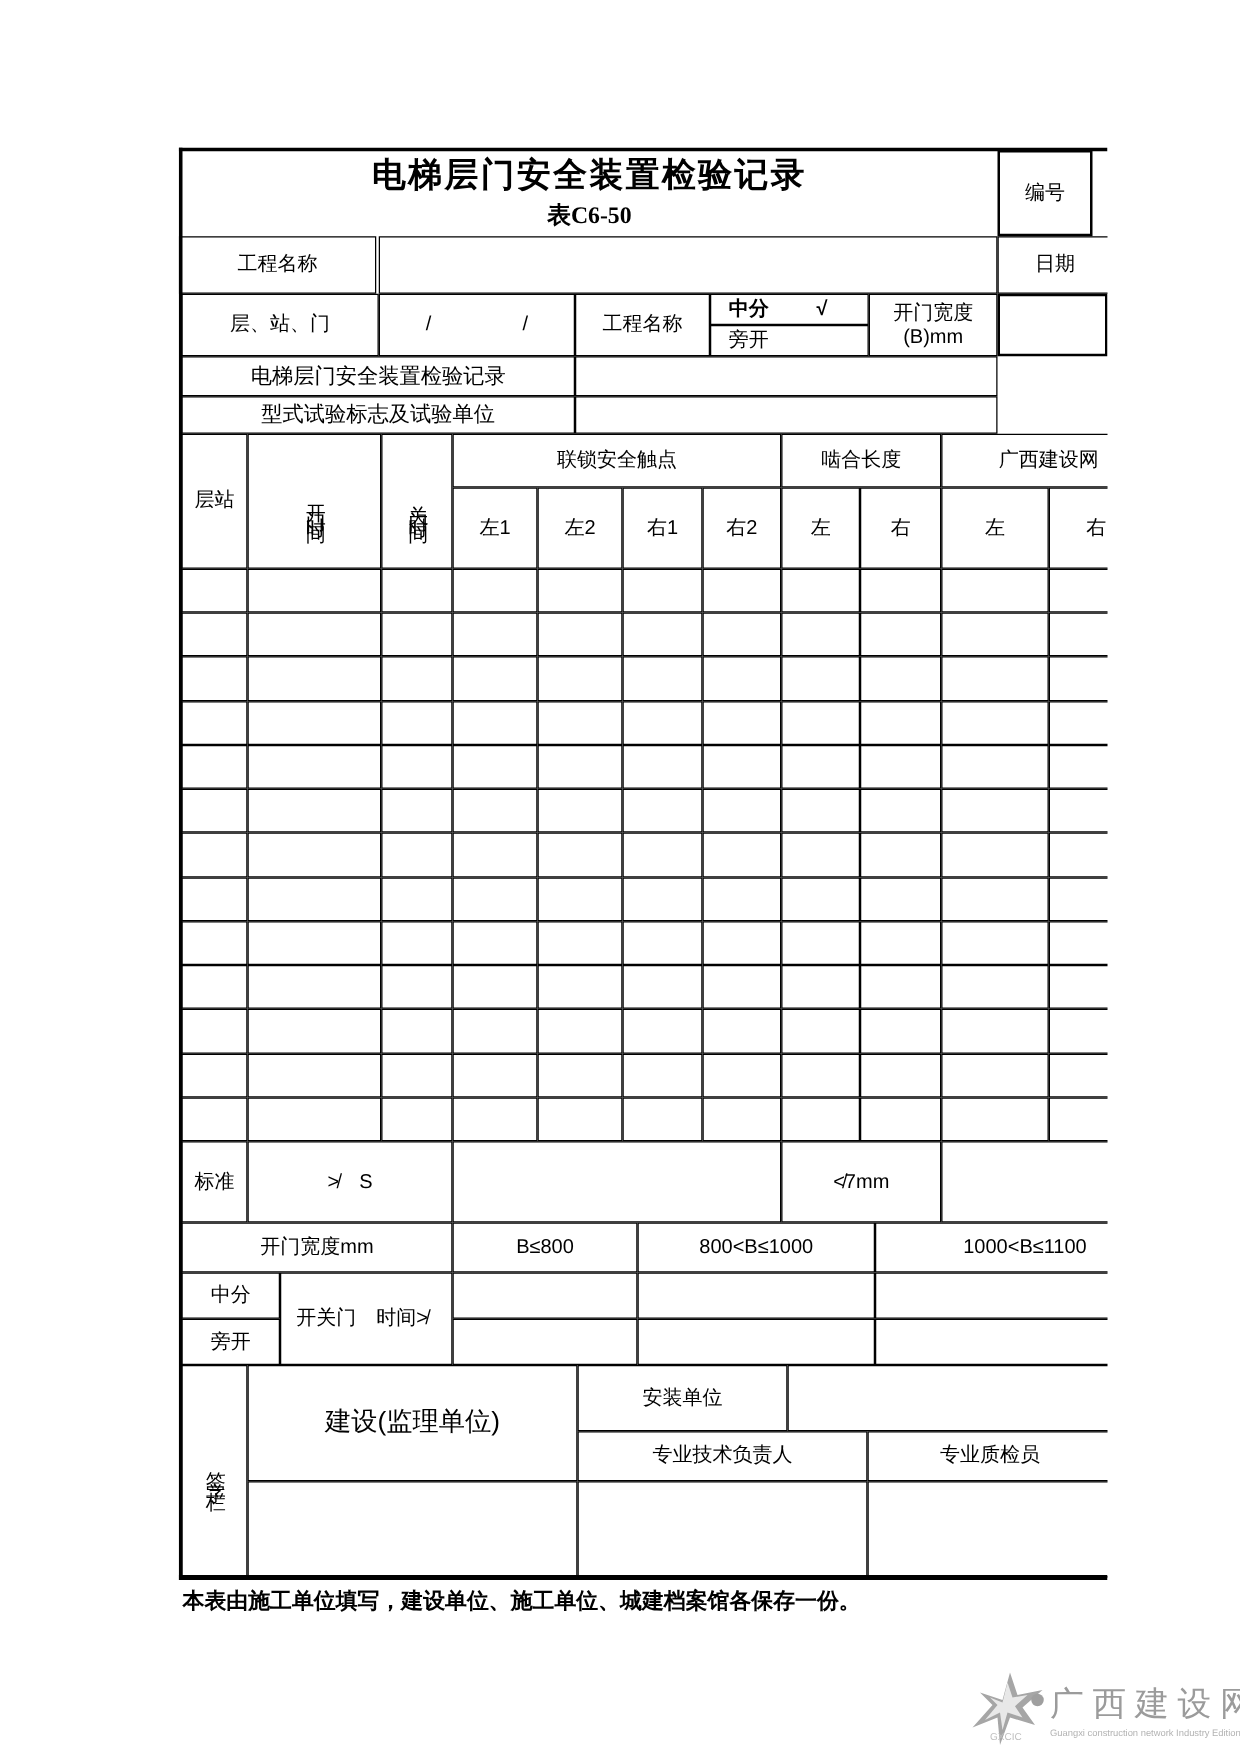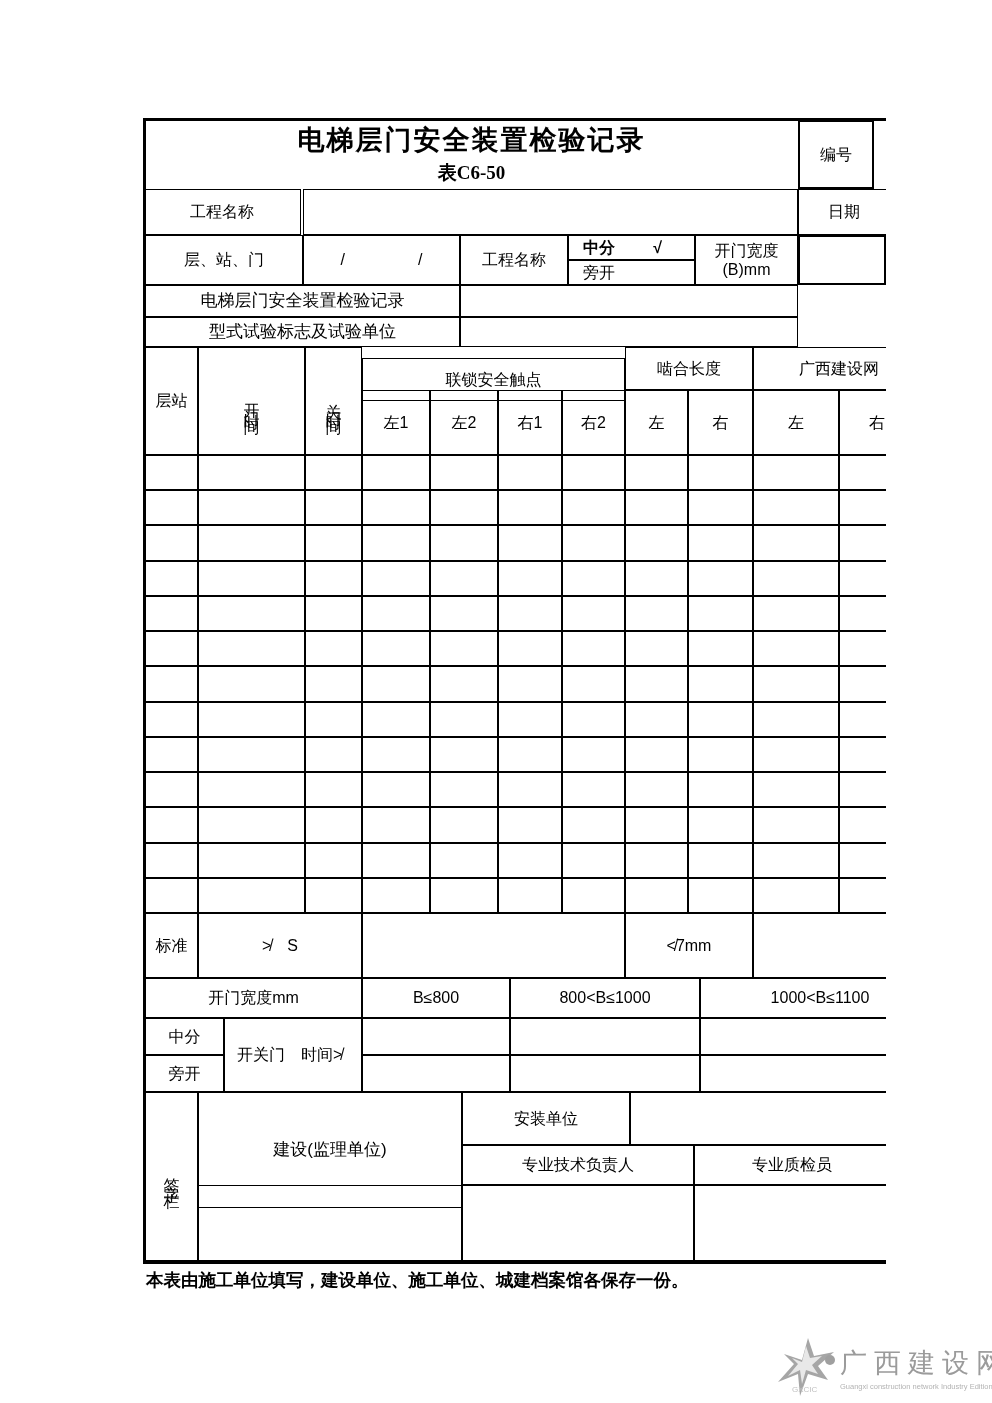--- a/index.html
+++ b/index.html
@@ -68,21 +68,21 @@
     <div class="c b2" style="left:655px;top:117px;width:88px;height:50px;"></div>
 
     <div class="c" style="left:2px;top:167px;width:315px;height:32px;font-size:17px;">电梯层门安全装置检验记录</div>
     <div class="c" style="left:317px;top:167px;width:338px;height:32px;"></div>
     <div class="c" style="left:2px;top:199px;width:315px;height:30px;font-size:17px;">型式试验标志及试验单位</div>
     <div class="c" style="left:317px;top:199px;width:338px;height:30px;"></div>
 
     <div class="c" style="left:2px;top:229px;width:53px;height:108px;">层站</div>
     <div class="c vtext" style="left:55px;top:229px;width:107px;height:108px;">开门时间</div>
     <div class="c vtext" style="left:162px;top:229px;width:57px;height:108px;">关门时间</div>
-    <div class="c" style="left:219px;top:229px;width:263px;height:43px;margin-top:11px;">联锁安全触点</div>
+    <div class="c" style="left:219px;top:229px;width:263px;height:43px;">联锁安全触点</div>
     <div class="c" style="left:482px;top:229px;width:128px;height:43px;">啮合长度</div>
     <div class="c" style="left:610px;top:229px;width:172px;height:43px;">广西建设网</div>
     <div class="c" style="left:219px;top:272px;width:68px;height:65px;">左1</div>
     <div class="c" style="left:287px;top:272px;width:68px;height:65px;">左2</div>
     <div class="c" style="left:355px;top:272px;width:64px;height:65px;">右1</div>
     <div class="c" style="left:419px;top:272px;width:63px;height:65px;">右2</div>
     <div class="c" style="left:482px;top:272px;width:63px;height:65px;">左</div>
     <div class="c" style="left:545px;top:272px;width:65px;height:65px;">右</div>
     <div class="c" style="left:610px;top:272px;width:86px;height:65px;">左</div>
     <div class="c" style="left:696px;top:272px;width:76px;height:65px;">右</div>
@@ -274,23 +274,23 @@
     <div class="c" style="left:2px;top:937px;width:79px;height:37px;">旁开</div>
     <div class="c left" style="left:81px;top:900px;width:138px;height:74px;padding-left:12px;">开关门　时间≯</div>
     <div class="c" style="left:219px;top:900px;width:148px;height:37px;"></div>
     <div class="c" style="left:367px;top:900px;width:190px;height:37px;"></div>
     <div class="c" style="left:557px;top:900px;width:240px;height:37px;"></div>
     <div class="c" style="left:219px;top:937px;width:148px;height:37px;"></div>
     <div class="c" style="left:367px;top:937px;width:190px;height:37px;"></div>
     <div class="c" style="left:557px;top:937px;width:240px;height:37px;"></div>
 
     <div class="c vtext" style="left:2px;top:974px;width:53px;height:170px;letter-spacing:8px;">签字栏</div>
-    <div class="c" style="left:55px;top:974px;width:264px;height:116px;font-size:17px;">建设(监理单位)</div>
+    <div class="c" style="left:55px;top:974px;width:264px;height:93px;font-size:21px;">建设(监理单位)</div>
     <div class="c" style="left:55px;top:1067px;width:264px;height:77px;"></div>
-    <div class="c" style="left:319px;top:974px;width:168px;height:53px;">安装单位</div>
+    <div class="c" style="left:319px;top:974px;width:168px;height:53px;font-family:Liberation Mono, monospace;">安装单位</div>
     <div class="c" style="left:487px;top:974px;width:262px;height:53px;"></div>
     <div class="c" style="left:551px;top:1027px;width:196px;height:40px;">专业质检员</div>
     <div class="c" style="left:319px;top:1027px;width:232px;height:40px;">专业技术负责人</div>
     <div class="c" style="left:319px;top:1067px;width:232px;height:77px;"></div>
     <div class="c" style="left:551px;top:1067px;width:196px;height:77px;"></div>
   </div>
 
   <div class="footer">本表由施工单位填写，建设单位、施工单位、城建档案馆各保存一份。</div>
 
   <div class="wm">

